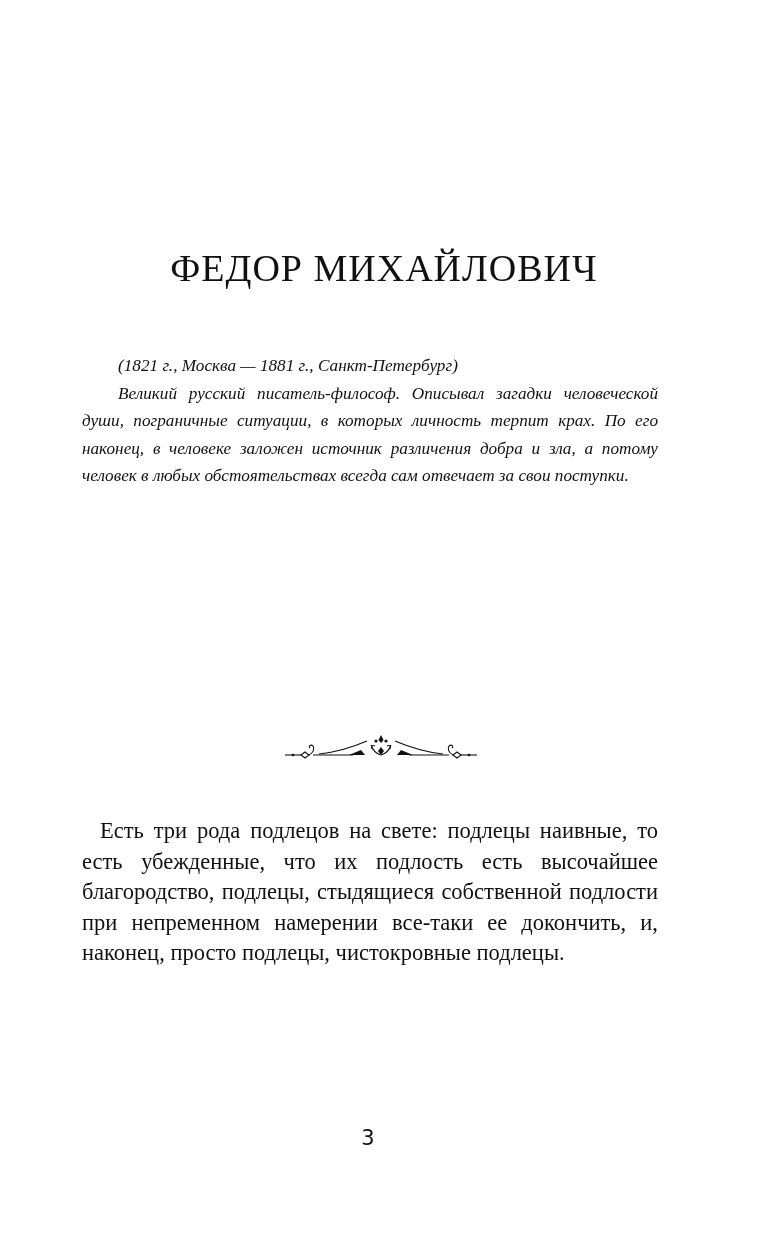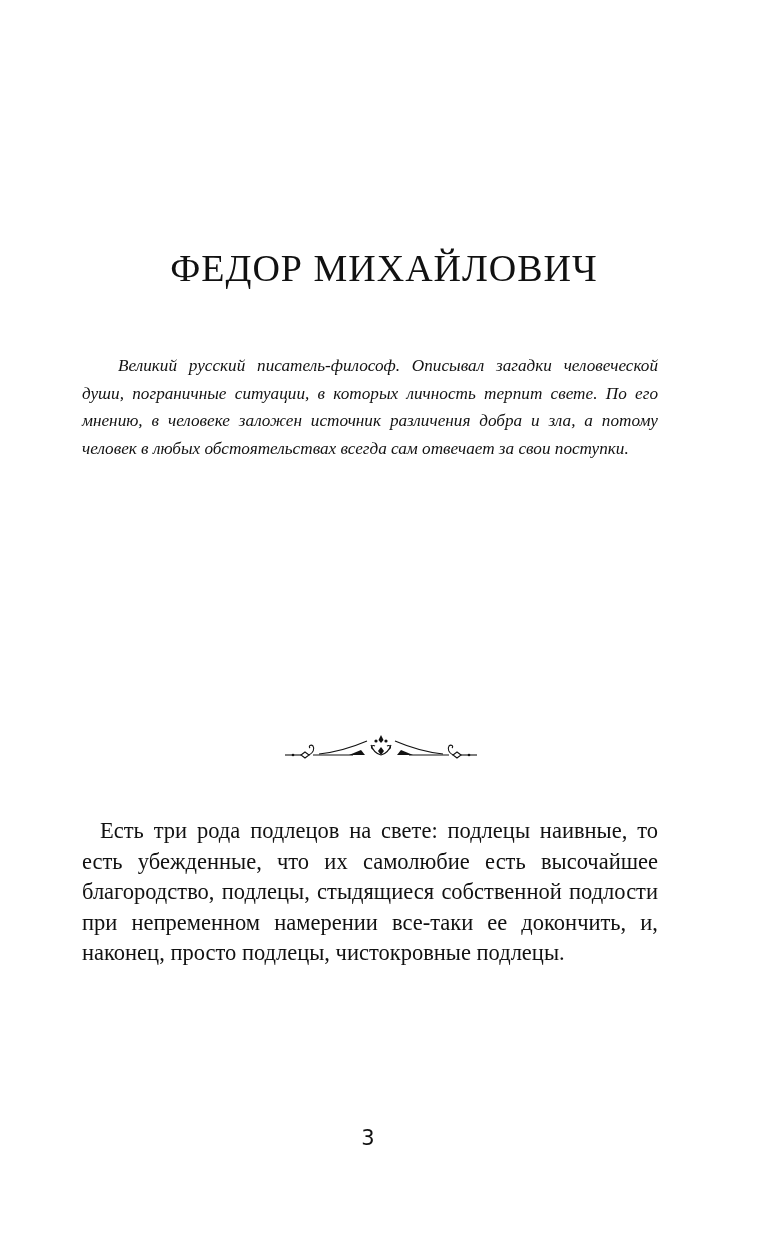--- a/index.html
+++ b/index.html
@@ -48,21 +48,22 @@
 </head>
 <body>
 
 <div class="page">
 
   <h1 class="title">
     <span class="line">ФЕДОР МИХАЙЛОВИЧ</span>
   </h1>
 
   <div class="bio">
-    <p class="desc">Великий русский писатель-философ. Описывал загадки человеческой души, пограничные ситуации, в которых личность терпит свете. По его мнению, в человеке заложен источник различения добра и зла, а потому человек в любых обстоятельствах всегда сам отвечает за свои поступки.</p>
+    <p class="dates">(1821 г., Москва — 1881 г., Санкт-Петербург)</p>
+    <p class="desc">Великий русский писатель-философ. Описывал загадки человеческой души, пограничные ситуации, в которых личность терпит крах. По его наконец, в человеке заложен источник различения добра и зла, а потому человек в любых обстоятельствах всегда сам отвечает за свои поступки.</p>
   </div>
 
 
   <div class="ornament">
     <svg width="196" height="30" viewBox="0 0 196 30" xmlns="http://www.w3.org/2000/svg">
       <g fill="none" stroke="#111" stroke-width="1.1">
 
         <line x1="2" y1="22" x2="18" y2="22"></line>
         <path d="M18 22 l4 -3 l4 3 l-4 3 z"></path>
         <path d="M26 22 c4 -2 6 -6 4 -9 c-2 -2 -5 0 -3 2"></path>
@@ -85,17 +86,17 @@
         <circle cx="103" cy="8" r="1.6"></circle>
         <path d="M98 14 l3 4 l-3 4 l-3 -4 z"></path>
         <path d="M66 22 l12 -5 l4 5 z"></path>
         <path d="M130 22 l-12 -5 l-4 5 z"></path>
         <circle cx="10" cy="22" r="1.3"></circle>
         <circle cx="186" cy="22" r="1.3"></circle>
       </g>
     </svg>
   </div>
 
-  <p class="quote quote-2">Есть три рода подлецов на свете: подлецы наивные, то есть убежденные, что их самолюбие есть высочайшее благородство, подлецы, стыдящиеся собственной подлости при непременном намерении все-таки ее докончить, и, наконец, просто подлецы, чистокровные подлецы.</p>
+  <p class="quote quote-2">Есть три рода подлецов на свете: подлецы наивные, то есть убежденные, что их подлость есть высочайшее благородство, подлецы, стыдящиеся собственной подлости при непременном намерении все-таки ее докончить, и, наконец, просто подлецы, чистокровные подлецы.</p>
 
   <div class="page-number">3</div>
 
 </div>
 
 </body></html>

